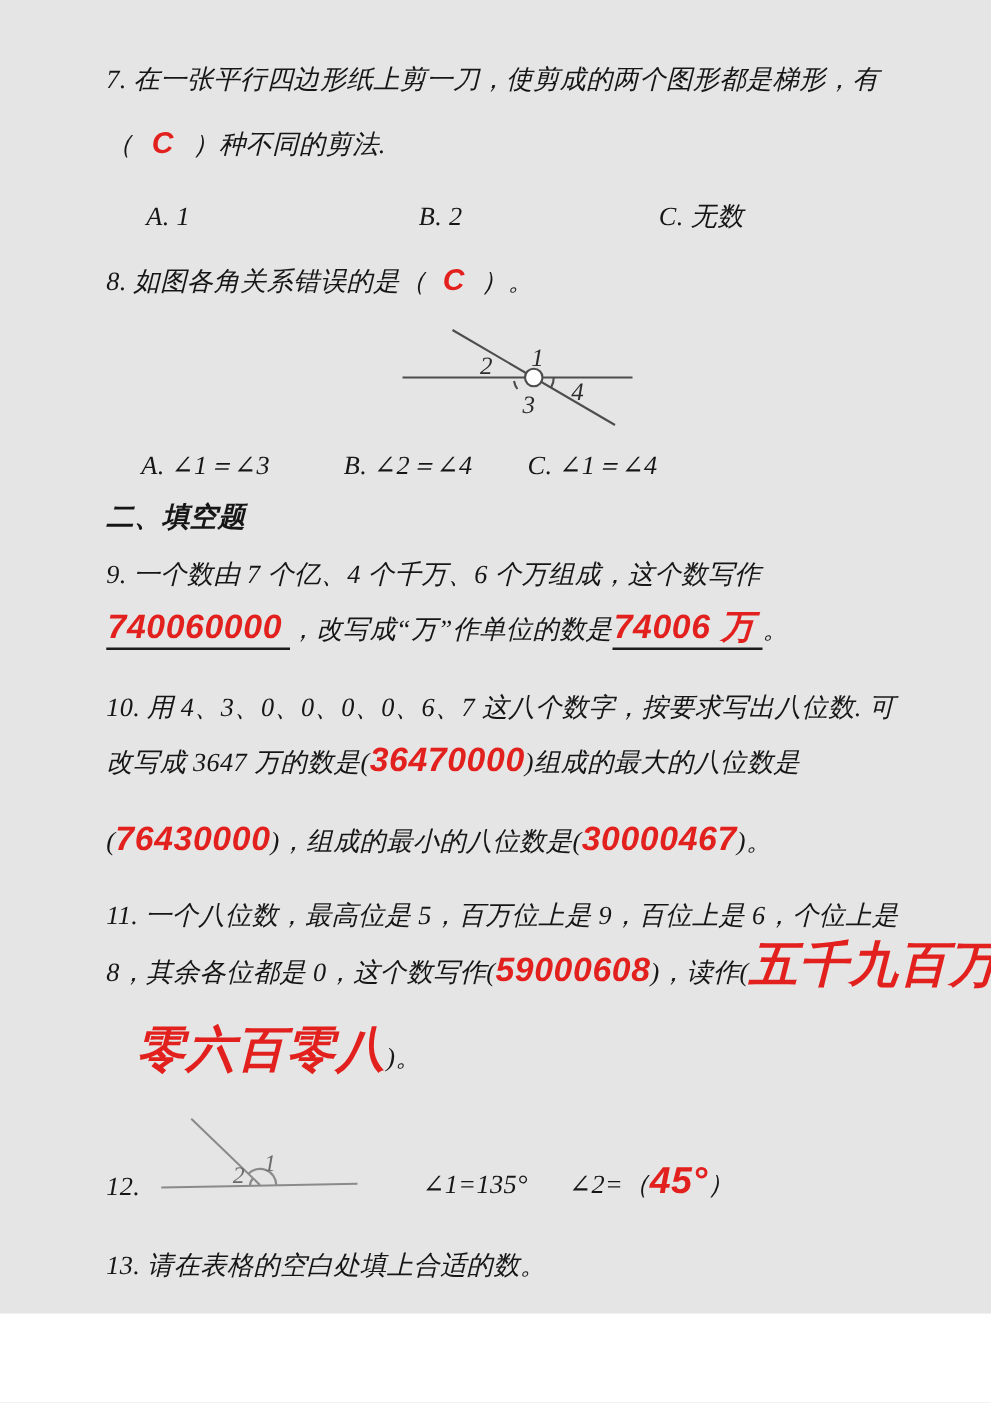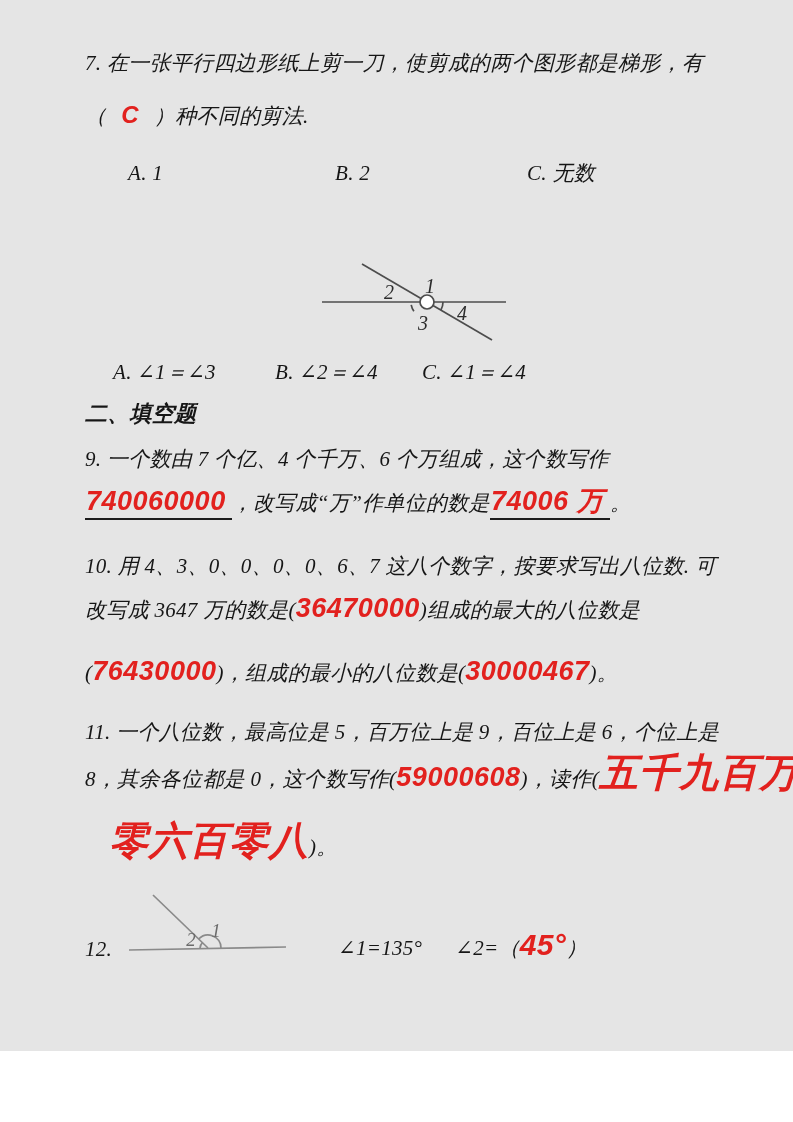--- a/index.html
+++ b/index.html
@@ -70,24 +70,25 @@
   .dline12{stroke:var(--d12);stroke-width:1.7;fill:none;}
   .dlabel12{font-family:"Liberation Serif","DejaVu Serif",serif;font-size:19px;fill:#6b6b6b;text-anchor:middle;}
 </style>
 </head>
 <body>
 
 <div class="page">
 
   <div class="line" style="left:85px;top:48px;">7. 在一张平行四边形纸上剪一刀，使剪成的两个图形都是梯形，有</div>
   <div class="line" style="left:85px;top:100px;"><span>（</span><span class="ans-c">C</span><span>）种不同的剪法.</span></div>
-  <div class="line" style="left:128px;top:158px;">A. 1</div>
+  <div class="line" style="left:117px;top:158px;">A. 1</div>
   <div class="line" style="left:335px;top:158px;">B. 2</div>
   <div class="line" style="left:527px;top:158px;">C. 无数</div>
 
+  <div class="line" style="left:85px;top:210px;"><span>8. 如图各角关系错误的是（</span><span class="ans-c" style="margin:0 13px;">C</span><span>）。</span></div>
 
   <svg style="left:318px;top:252px;" width="195" height="100" viewBox="0 0 195 100">
     <line class="dline8" x1="4" y1="50" x2="188" y2="50"></line>
     <line class="dline8" x1="44" y1="12" x2="174" y2="88"></line>
     <circle class="dcircle8" cx="109" cy="50" r="7"></circle>
     <path class="dline8" d="M 93.2 52.8 A 16 16 0 0 0 95.9 59.2"></path>
     <path class="dline8" d="M 122.9 58 A 16 16 0 0 0 125 50"></path>
     <text class="dlabel8" x="112" y="41">1</text>
     <text class="dlabel8" x="71" y="47">2</text>
     <text class="dlabel8" x="105" y="78">3</text>
@@ -117,14 +118,15 @@
     <line class="dline12" x1="6" y1="65" x2="163" y2="62"></line>
     <line class="dline12" x1="85" y1="63" x2="30" y2="10"></line>
     <path class="dline12" d="M 98 62.9 A 13 13 0 0 0 75.7 54"></path>
     <path class="dline12" d="M 79.5 57.7 A 8 8 0 0 0 77 63.2"></path>
     <text class="dlabel12" x="68" y="61">2</text>
     <text class="dlabel12" x="93" y="52">1</text>
   </svg>
 
   <div class="line" style="left:338px;top:930px;"><span>∠1=135°</span><span class="gap33">∠2=（</span><span class="ans-deg">45°</span><span>）</span></div>
 
+  <div class="line" style="left:85px;top:997px;">13. 请在表格的空白处填上合适的数。</div>
 
 </div>
 
 </body></html>

